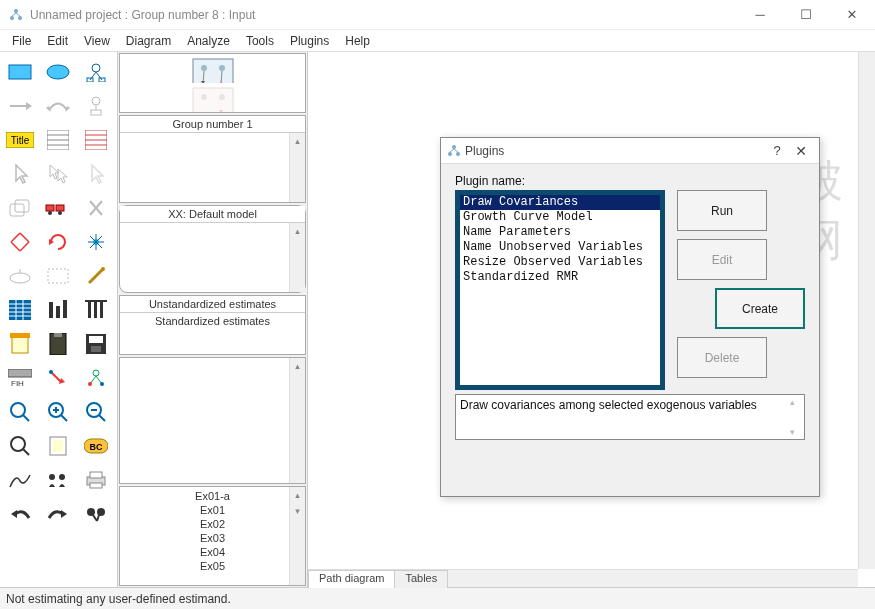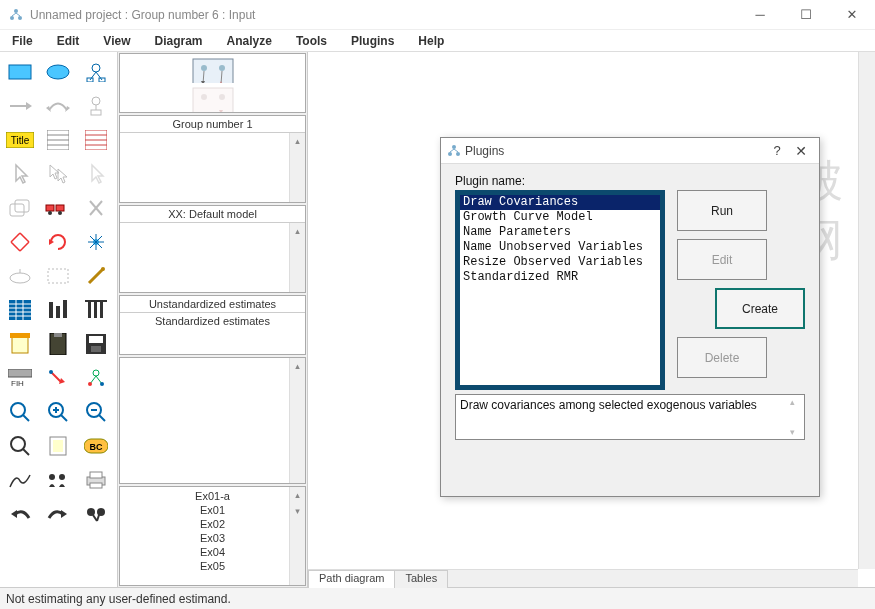--- a/index.html
+++ b/index.html
@@ -4,34 +4,34 @@
 <style>
 * { box-sizing: border-box; margin: 0; padding: 0; font-family: "Segoe UI", Tahoma, sans-serif; }
 body { width: 875px; height: 609px; background: #fff; overflow: hidden; font-size: 12px; }
 
 .titlebar { height: 30px; display: flex; align-items: center; padding-left: 8px; background: #fff; border-bottom: 1px solid #eee; }
 .titlebar .icon { width: 16px; height: 16px; margin-right: 6px; }
 .titlebar .title { color: #888; font-size: 12px; flex: 1; }
 .titlebar .winbtns { display: flex; }
 .titlebar .winbtn { width: 46px; height: 30px; display: flex; align-items: center; justify-content: center; color: #555; font-size: 13px; }
 
-.menubar { height: 22px; display: flex; align-items: center; padding-left: 4px; gap: 8px; border-bottom: 1px solid #ddd; font-weight: bold; }
+.menubar { height: 22px; display: flex; align-items: center; padding-left: 4px; gap: 0; border-bottom: 1px solid #ddd; }
 .menubar .item { padding: 2px 8px; color: #333; font-size: 12px; }
 
 .content { display: flex; height: calc(609px - 30px - 22px - 22px); position: relative; }
 
 .toolbox { width: 118px; background: #fff; border-right: 1px solid #ccc; padding: 4px 2px; }
 .toolbox .row { display: flex; gap: 2px; margin-bottom: 2px; }
 .toolbox .tool { width: 36px; height: 32px; display: flex; align-items: center; justify-content: center; border: 1px solid transparent; }
 
 .sidepanel { width: 190px; border-right: 1px solid #ccc; display: flex; flex-direction: column; background: #f0f0f0; }
 .panel { background: #fff; border: 1px solid #aaa; margin: 1px; display: flex; flex-direction: column; text-align: center; }
 .panel.thumb { height: 60px; display: flex; align-items: center; justify-content: center; }
 .panel.groups { height: 88px; }
-.panel.models { height: 88px; }
+.panel.models { height: 88px; border-radius: 8px; }
 .panel.estimates { height: 60px; }
 .panel.params { flex: 1; }
 .panel.files { height: 100px; }
 .panel-header { padding: 2px 4px; font-size: 11px; color: #333; border-bottom: 1px solid #ccc; background: #fff; }
 .panel-body { flex: 1; padding: 2px 4px; font-size: 11px; color: #333; overflow: hidden; position: relative; }
 .panel .scroll { position: absolute; right: 0; top: 0; bottom: 0; width: 16px; background: #f0f0f0; border-left: 1px solid #ddd; }
 .panel .scroll .up, .panel .scroll .down { height: 16px; display: flex; align-items: center; justify-content: center; color: #888; font-size: 9px; }
 .listitem { padding: 1px 0; font-size: 11px; }
 
 .canvas { flex: 1; background: #fff; position: relative; }
@@ -70,21 +70,21 @@
 
 <div class="titlebar">
   <span class="icon">
     <svg width="16" height="16">
         <circle cx="8" cy="4" r="2" fill="#7ac"></circle>
         <circle cx="4" cy="11" r="2" fill="#7ac"></circle>
         <circle cx="12" cy="11" r="2" fill="#7ac"></circle>
         <path d="M8 6 L4 9 M8 6 L12 9" stroke="#7ac" stroke-width="1"></path>
       </svg>
   </span>
-  <span class="title">Unnamed project : Group number 6 : Input</span>
+  <span class="title">Unnamed project : Group number 8 : Input</span>
   <div class="winbtns">
     <div class="winbtn">─</div>
     <div class="winbtn">☐</div>
     <div class="winbtn close">✕</div>
   </div>
 </div>
 
 <div class="menubar">
   <div class="item">File</div>
   <div class="item">Edit</div>

